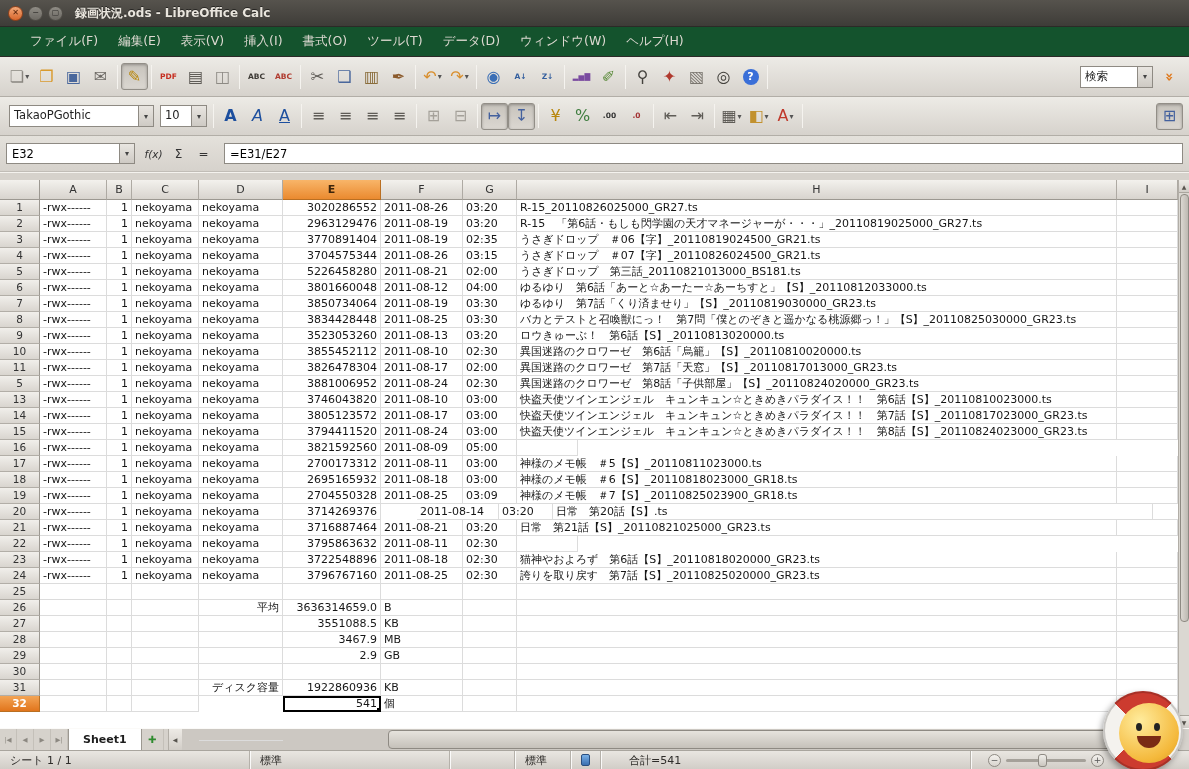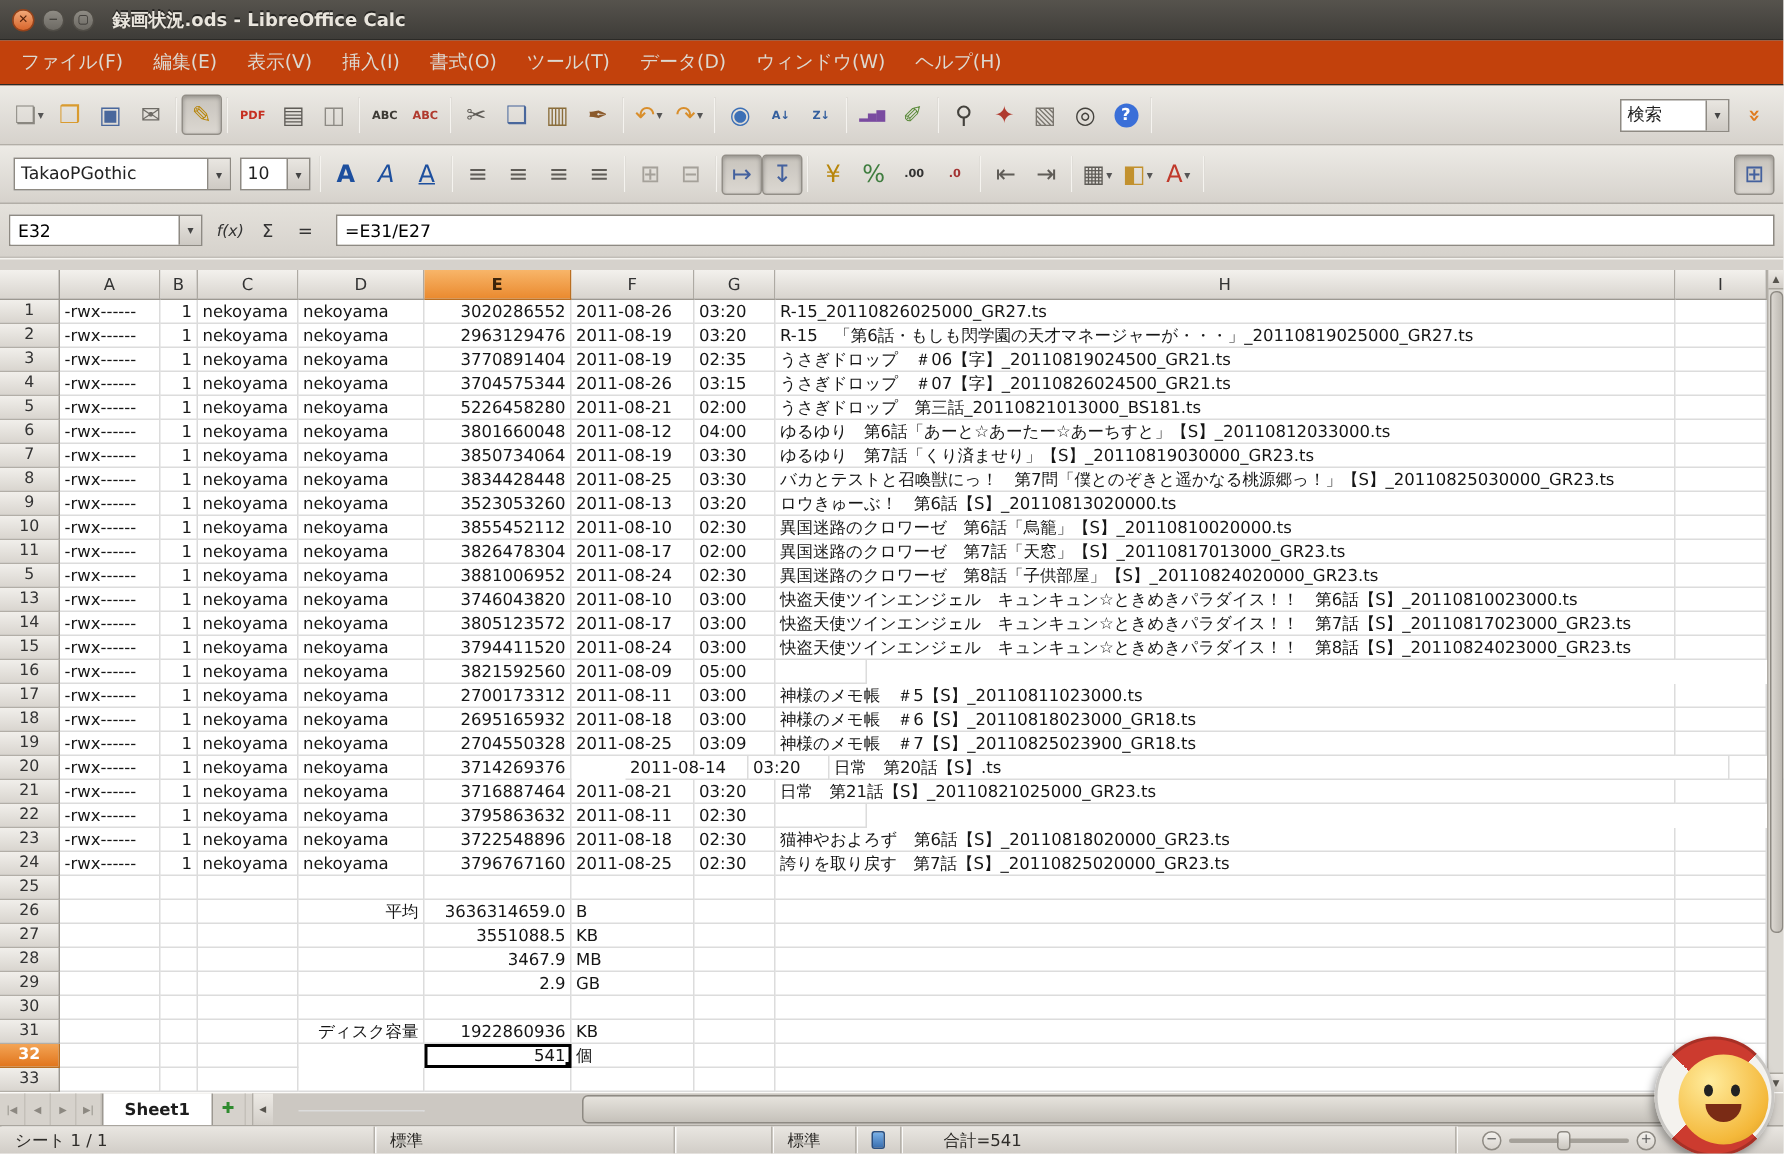--- a/index.html
+++ b/index.html
@@ -11,21 +11,21 @@
   .titlebar{height:27px;background:linear-gradient(#56534d,#3e3c38);display:flex;align-items:center;
             padding:0 8px;border-bottom:1px solid #2b2a27}
   .winbtns{display:flex;gap:5px;margin-right:12px}
   .winbtn{width:15px;height:15px;border-radius:50%;display:flex;align-items:center;justify-content:center;
           font-size:8px;line-height:1;color:#2f2d2a;border:1px solid #4f4c46;
           background:linear-gradient(#8f8c85,#6c6963)}
   .winbtn.close{background:linear-gradient(#f2a878,#d8662c);border-color:#94421a;color:#55220a}
   .title-text{color:#e9e5dd;font-size:12px;font-weight:bold;text-shadow:0 -1px 0 rgba(0,0,0,.5)}
 
   
-  .menubar{height:30px;background:#c2410c;display:flex;align-items:stretch;padding-left:4px;
+  .menubar{height:30px;background:#14532d;display:flex;align-items:stretch;padding-left:20px;
            border-bottom:1px solid #2b2a27}
   .menu-item{color:#ddd9d1;font-size:12.5px;padding:0 10px;display:flex;align-items:center;white-space:nowrap}
 
   
   .toolbar{display:flex;align-items:center;background:linear-gradient(#edebe6,#d6d2cc);
            border-bottom:1px solid #b2aea7;padding:0 6px}
   .toolbar1{height:40px}
   .toolbar2{height:39px}
   .tbtn{width:27px;height:27px;border:1px solid transparent;border-radius:3px;display:flex;
         align-items:center;justify-content:center;flex:none;position:relative}
@@ -744,32 +744,20 @@
         <div class="cell" data-name="cell-A32" style="width: 67px;"></div>
         <div class="cell ar" data-name="cell-B32" style="width: 25px;"></div>
         <div class="cell" data-name="cell-C32" style="width: 67px;"></div>
         <div class="cell ar" data-name="cell-D32" style="width: 84px; margin-top: 44px;">格納可能</div>
         <div class="cell ar cur" data-name="cell-E32" style="width: 98px;">541</div>
         <div class="cell" data-name="cell-F32" style="width: 82px;">個</div>
         <div class="cell" data-name="cell-G32" style="width: 54px;"></div>
         <div class="cell ovf" data-name="cell-H32" style="width: 600px;"></div>
         <div class="cell" data-name="cell-I32" style="width: 61px;"></div>
       </div>
-      <div class="srow" data-name="sheet-row-33">
-        <div class="rowhdr" data-name="row-header-33">33</div>
-        <div class="cell" data-name="cell-A33" style="width: 67px;"></div>
-        <div class="cell ar" data-name="cell-B33" style="width: 25px;"></div>
-        <div class="cell" data-name="cell-C33" style="width: 67px;"></div>
-        <div class="cell" data-name="cell-D33" style="width: 84px;"></div>
-        <div class="cell ar" data-name="cell-E33" style="width: 98px;"></div>
-        <div class="cell" data-name="cell-F33" style="width: 82px;"></div>
-        <div class="cell" data-name="cell-G33" style="width: 54px;"></div>
-        <div class="cell ovf" data-name="cell-H33" style="width: 600px;"></div>
-        <div class="cell" data-name="cell-I33" style="width: 61px;"></div>
-      </div>
     </div>
   <div class="vscroll" data-name="vertical-scrollbar">
     <div class="vs-arrow" data-name="scroll-up-icon">▲</div>
     <div class="vs-thumb" data-name="vertical-scroll-thumb"></div>
     <div class="vs-arrow bottom" data-name="scroll-down-icon">▼</div>
   </div>
 </div>
 
 <div class="tabbar" data-name="sheet-tab-bar">
   <div style="display:flex" data-name="tab-nav">

